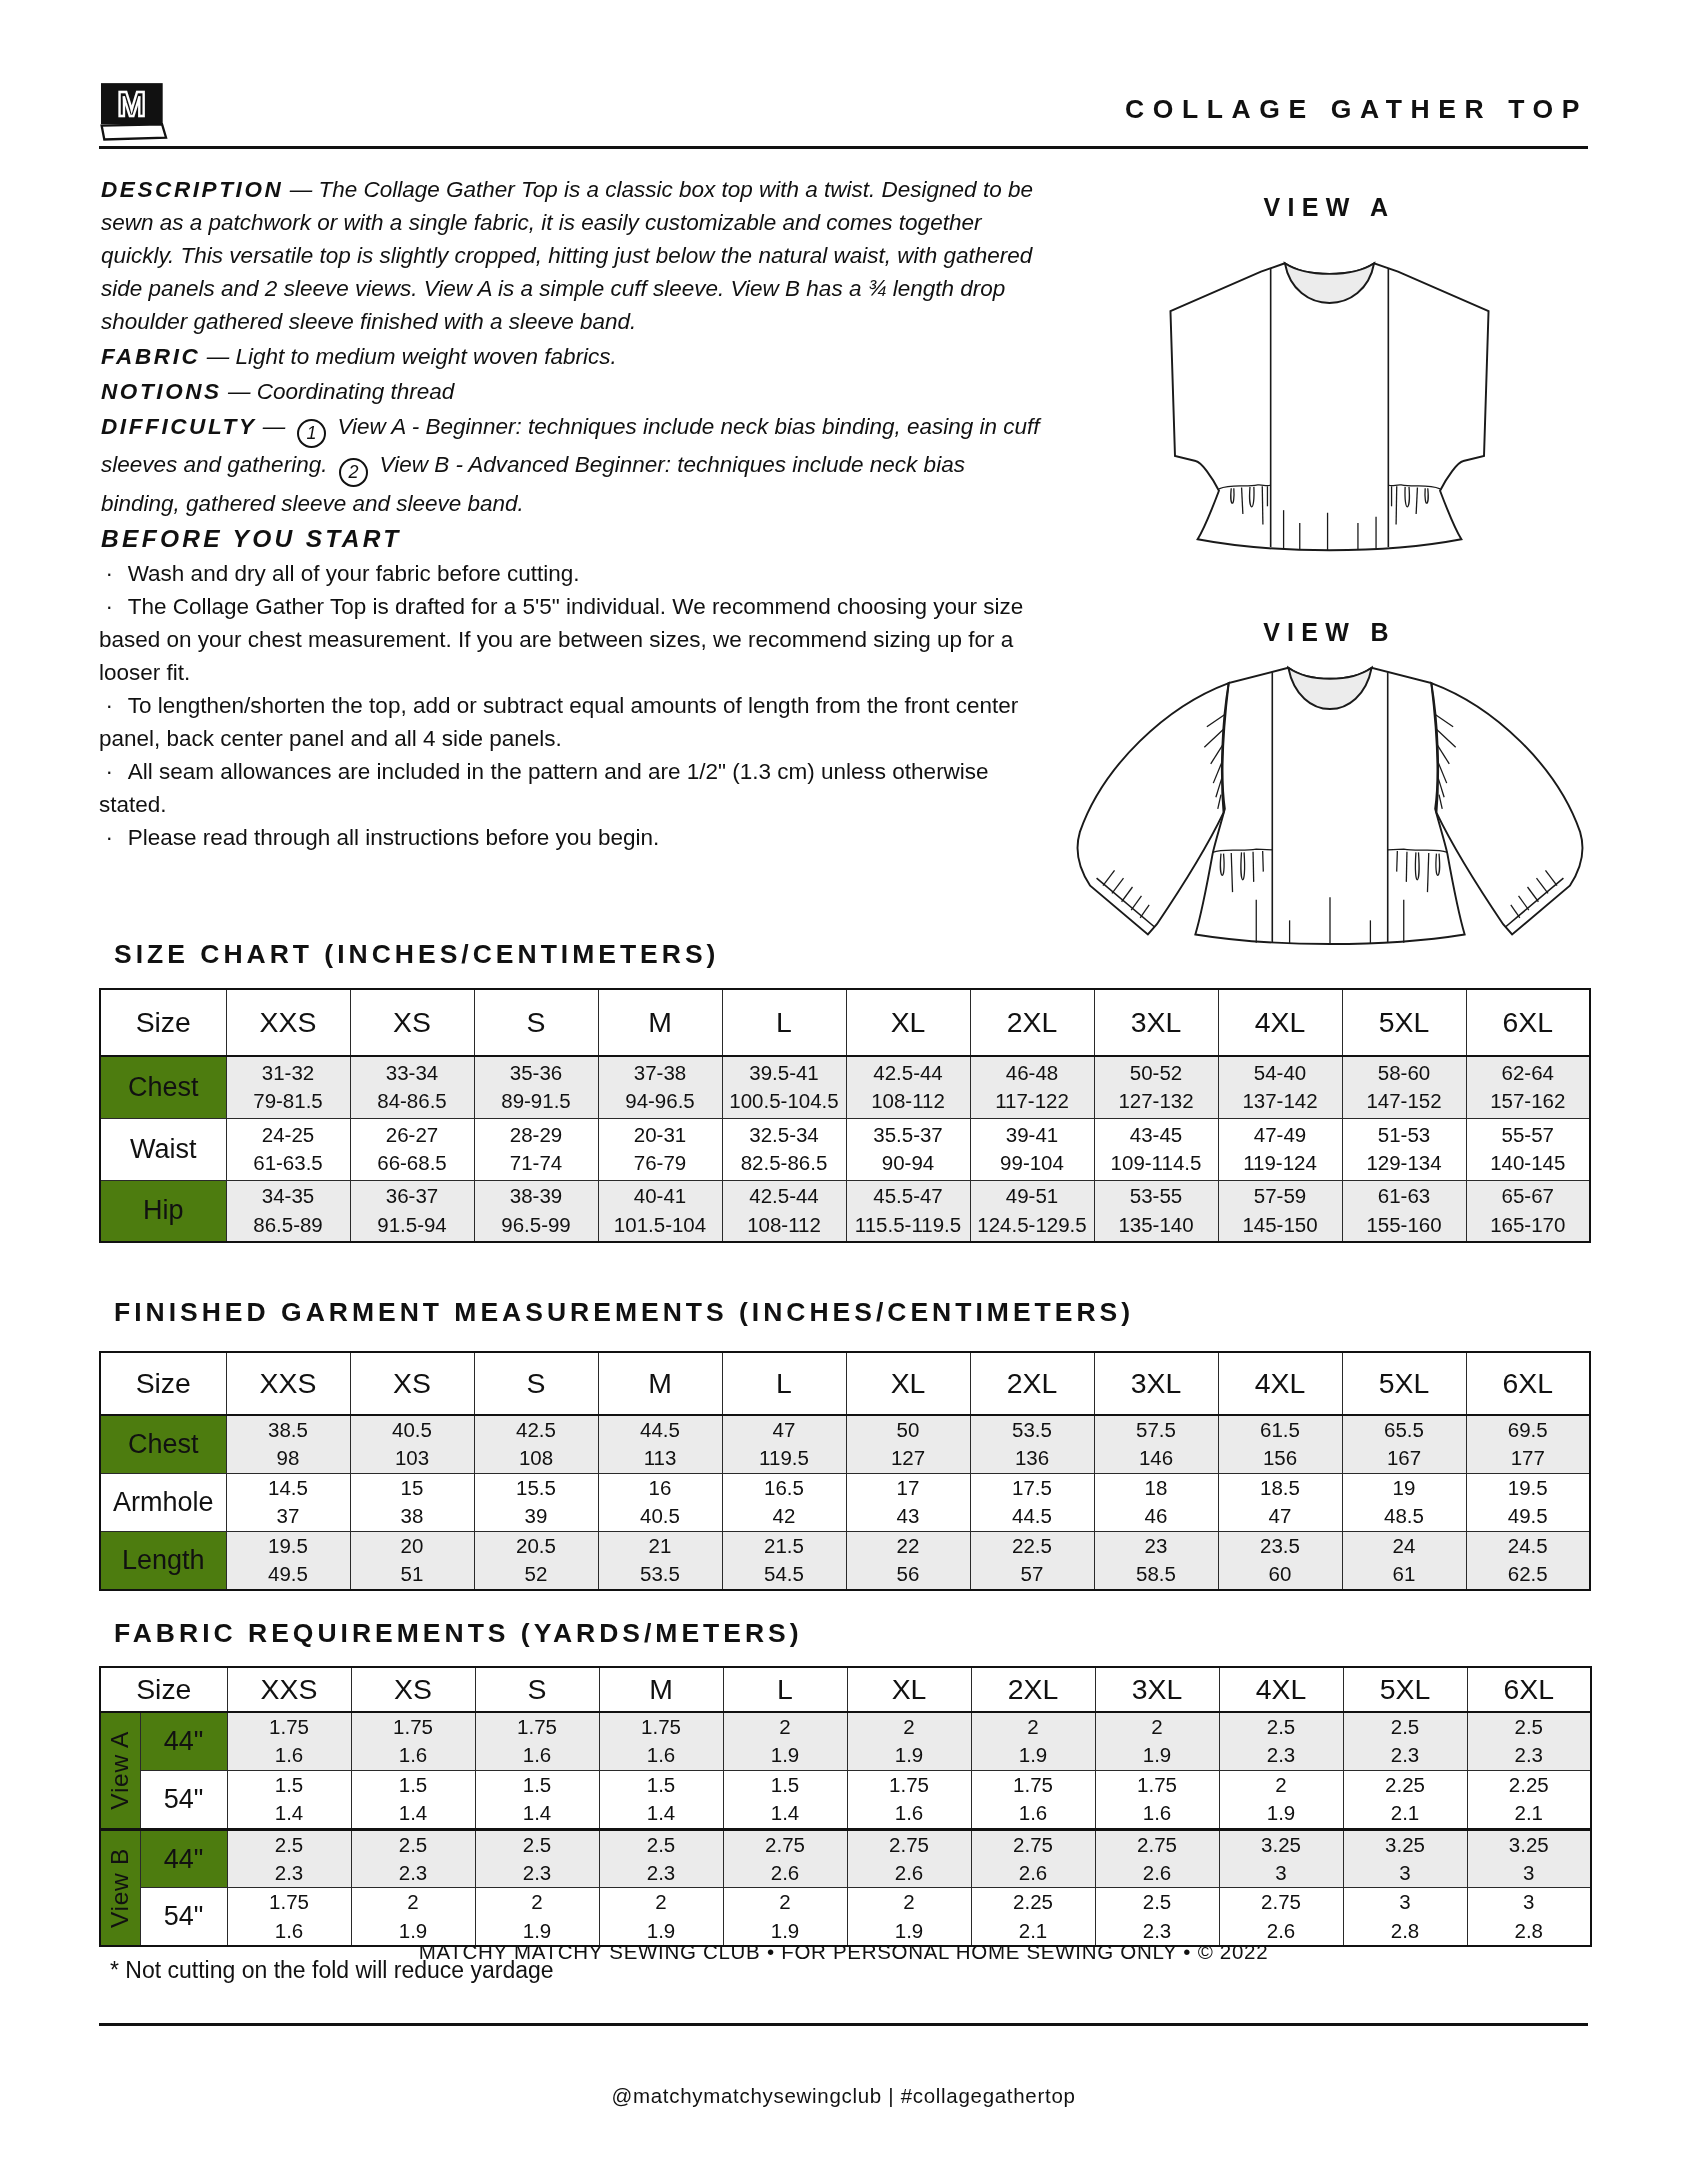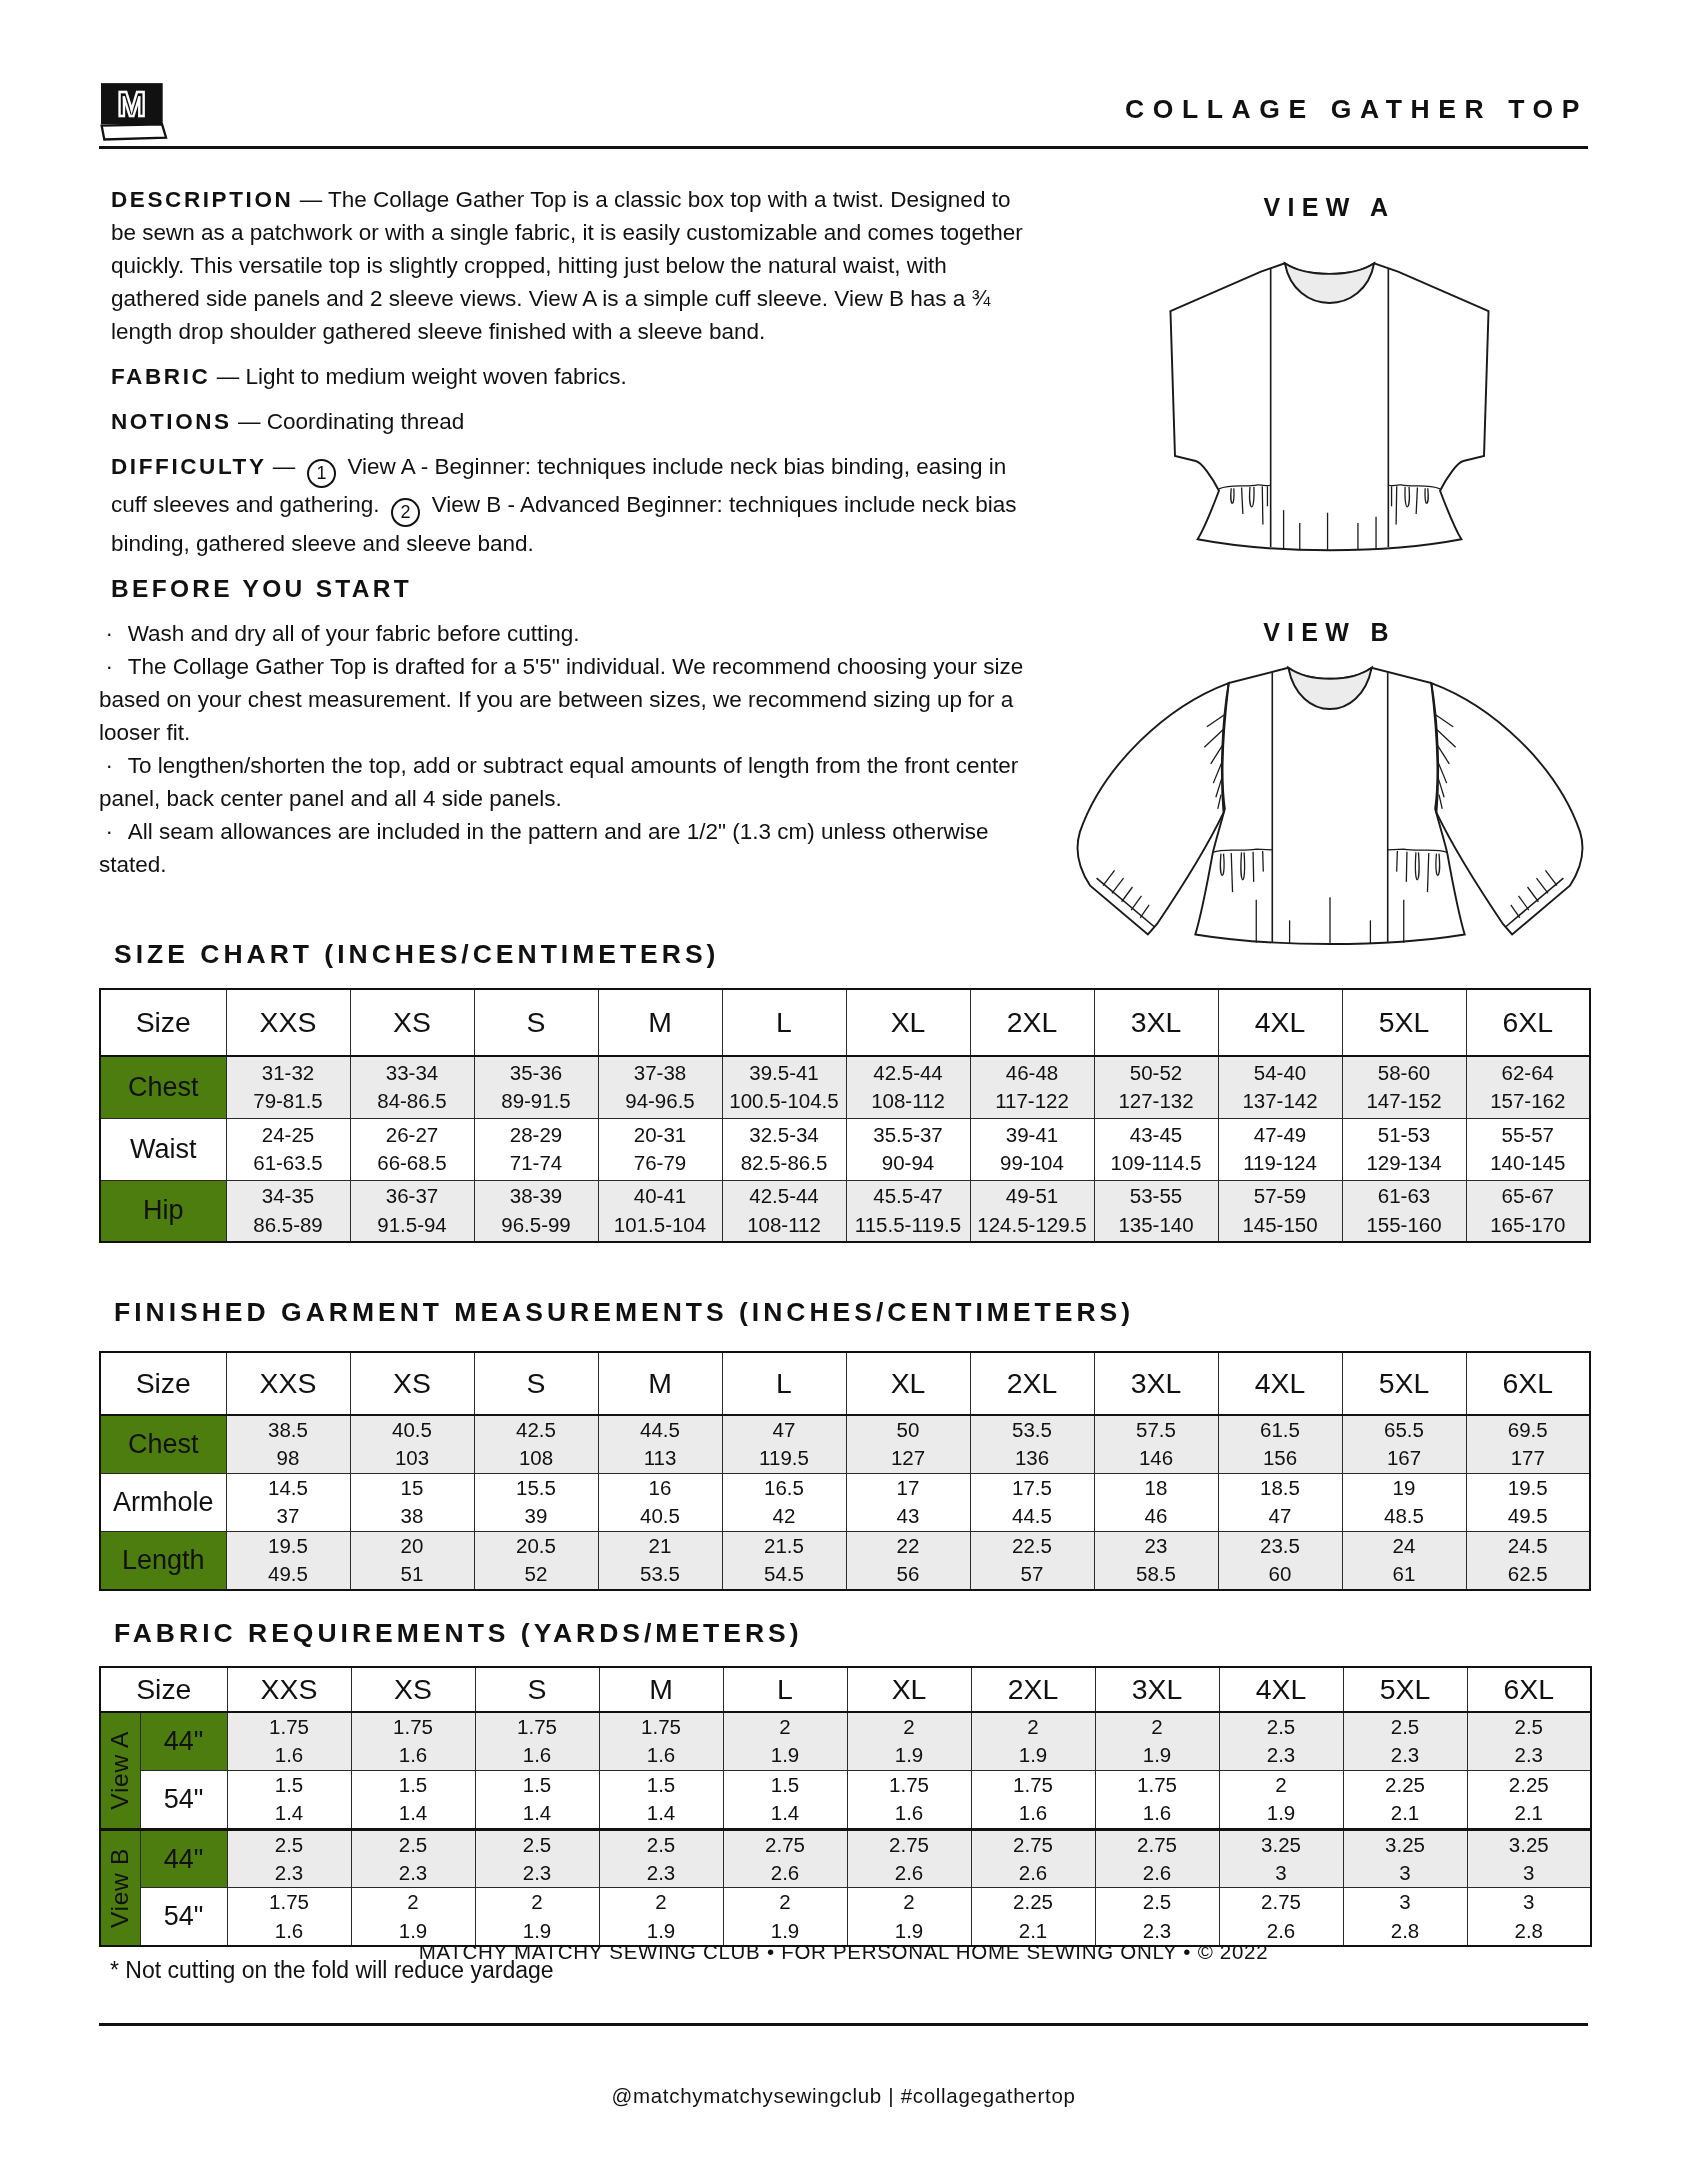--- a/index.html
+++ b/index.html
@@ -7,21 +7,21 @@
 
   
   .logo{position:absolute;left:99px;top:81px;}
   .doc-title{position:absolute;right:99px;top:94px;font-size:26.5px;font-weight:700;letter-spacing:8.6px;white-space:nowrap;}
   .rule{position:absolute;left:99px;width:1489px;height:2.6px;background:#111;}
   #rule-top{top:146px;}
   #rule-bottom{top:2023px;}
 
   
   .intro{position:absolute;left:99px;top:171px;width:946px;font-size:22.5px;line-height:33px;}
-  .intro p{margin:12px;}
+  .intro p{margin:2px;font-style:italic;}
   .lbl{font-weight:700;letter-spacing:2.6px;}
   .h2{font-weight:700;letter-spacing:3.3px;font-size:24.5px;}
   .circ{display:inline-flex;align-items:center;justify-content:center;width:29px;height:29px;border:2px solid #111;border-radius:50%;font-size:18px;vertical-align:-5.3px;margin:0 5.3px;box-sizing:border-box;}
   .bullet .bm{margin:0 14.6px 0 6.6px;}
 
   
   .views{position:absolute;left:1032px;top:193px;width:595px;text-align:center;}
   .view-label{font-size:25px;font-weight:700;letter-spacing:7.3px;}
   .views svg{display:block;margin:0 auto;}
   #view-a-svg{margin-top:32px;}
@@ -84,20 +84,21 @@
   <p><b class="lbl">DESCRIPTION</b> <span>— The Collage Gather Top is a classic box top with a twist. Designed to be sewn as a patchwork or with a single fabric, it is easily customizable and comes together quickly. This versatile top is slightly cropped, hitting just below the natural waist, with gathered side panels and 2 sleeve views. View A is a simple cuff sleeve. View B has a ¾ length drop shoulder gathered sleeve finished with a sleeve band.</span></p>
   <p><b class="lbl">FABRIC</b> <span>— Light to medium weight woven fabrics.</span></p>
   <p><b class="lbl">NOTIONS</b> <span>— Coordinating thread</span></p>
   <p><b class="lbl">DIFFICULTY</b> <span>—</span> <span class="circ">1</span> <span>View A - Beginner: techniques include neck bias binding, easing in cuff sleeves and gathering.</span> <span class="circ">2</span> <span>View B - Advanced Beginner: techniques include neck bias binding, gathered sleeve and sleeve band.</span></p>
   <p class="h2">BEFORE YOU START</p>
   <div id="bullet-list">
       <div class="bullet"><span class="bm">·</span><span>Wash and dry all of your fabric before cutting.</span></div>
       <div class="bullet"><span class="bm">·</span><span>The Collage Gather Top is drafted for a 5'5" individual. We recommend choosing your size based on your chest measurement. If you are between sizes, we recommend sizing up for a looser fit.</span></div>
       <div class="bullet"><span class="bm">·</span><span>To lengthen/shorten the top, add or subtract equal amounts of length from the front center panel, back center panel and all 4 side panels.</span></div>
       <div class="bullet"><span class="bm">·</span><span>All seam allowances are included in the pattern and are 1/2" (1.3 cm) unless otherwise stated.</span></div>
+      <div class="bullet"><span class="bm">·</span><span>Please read through all instructions before you begin.</span></div>
     </div>
 </div>
 
 <div class="views">
   <div class="view-label" id="view-a-label">VIEW A</div>
 
   <svg id="view-a-svg" width="331" height="299" viewBox="0 0 512 462">
     <path class="ln" stroke-width="3" fill="#fff" d="M187,14 L150,27 L10,88 L17,312 L49,320 C58,322 74,344 85,366 C74,395 62,425 52,441 C120,454 190,458 256,458 C322,458 392,454 460,441 C450,425 438,395 427,366 C438,344 454,322 463,320 L495,312 L502,88 L362,27 L325,14 C292,36 220,36 187,14 Z"></path>
     <path d="M187,14 C220,36 292,36 325,14 C310,96 202,96 187,14 Z" fill="#ececec" stroke="#1a1a1a" stroke-width="3"></path>
     <path class="ln" stroke-width="2.5" d="M165,22 L165,453"></path>

